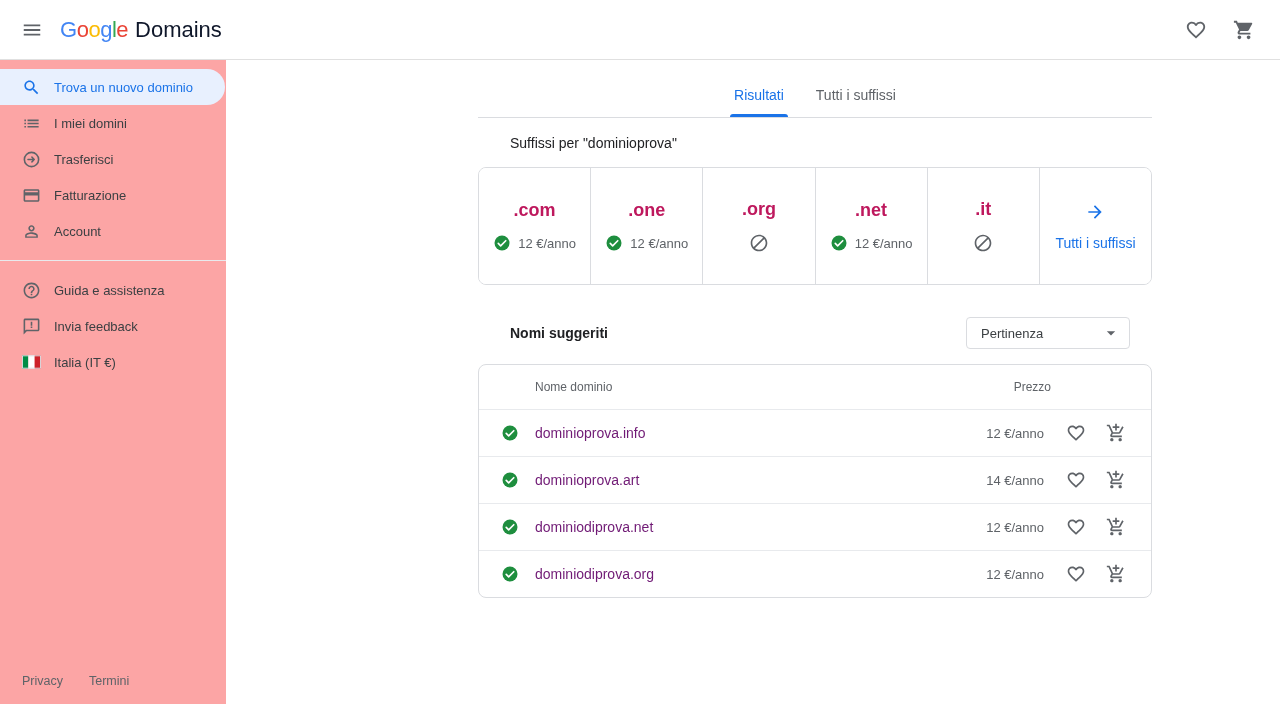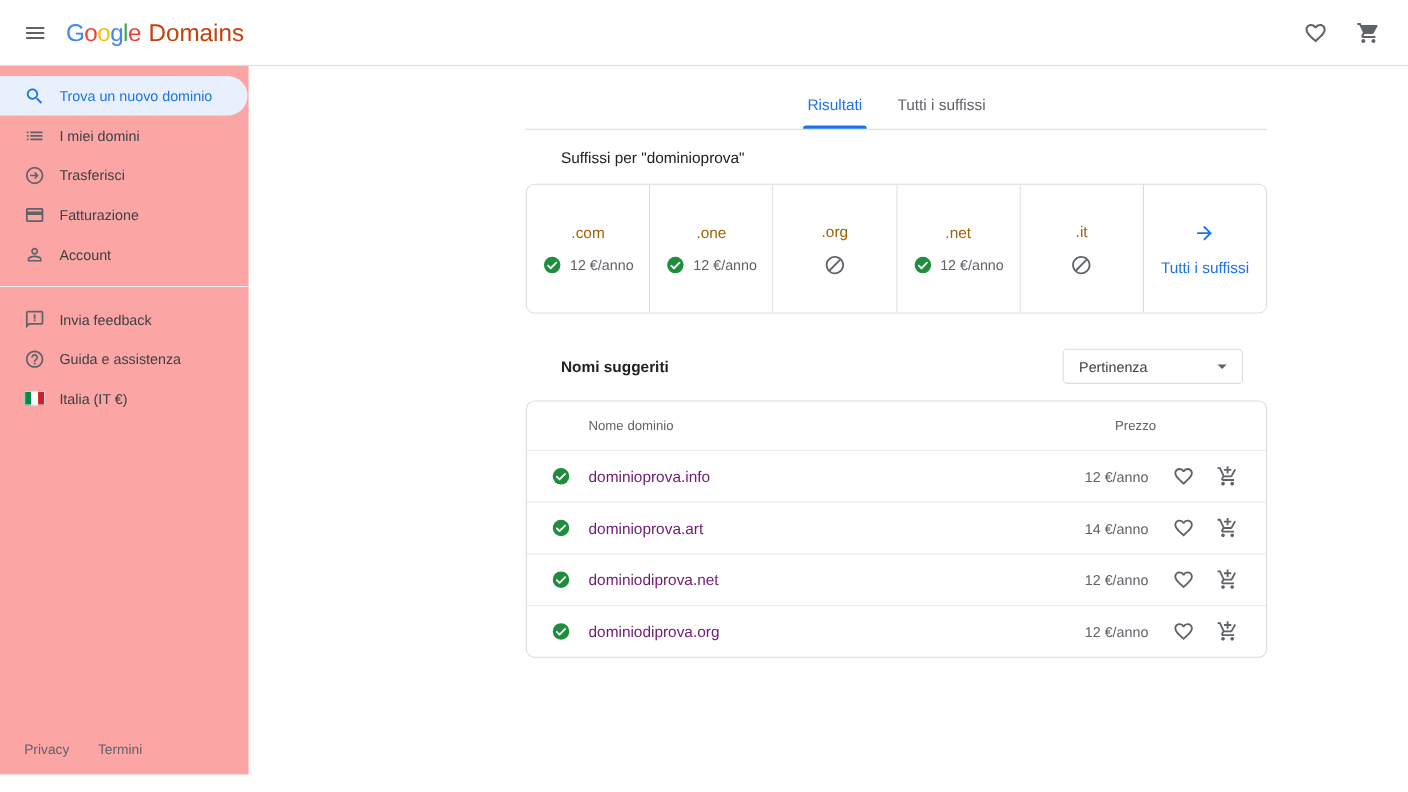--- a/index.html
+++ b/index.html
@@ -6,21 +6,21 @@
   html,body { width:1280px; height:720px; overflow:hidden; background:#fff; position:relative; }
   button { background:none; border:none; cursor:pointer; padding:0; font:inherit; }
 
   
   .topbar { position:absolute; top:0; left:0; right:0; height:60px; background:#fff;
             display:flex; align-items:center; padding:0 12px 0 12px; border-bottom:1px solid #e0e0e0; z-index:5; }
   .icon-btn { width:40px; height:40px; border-radius:50%; display:flex; align-items:center; justify-content:center; }
   .logo { display:flex; align-items:baseline; margin-left:8px; font-size:22px; cursor:pointer; }
   .logo .lg { letter-spacing:-.5px; }
   .c-blue{color:#4285f4} .c-red{color:#ea4335} .c-yellow{color:#fbbc05} .c-green{color:#34a853}
-  .logo .product { color:#c2410c; margin-left:7px; }
+  .logo .product { color:#0f172a; margin-left:7px; }
   .topbar-right { margin-left:auto; display:flex; align-items:center; gap:8px; padding-right:4px; }
 
   
   .sidebar { position:absolute; top:60px; left:0; bottom:16px; width:226px; background:#fca5a5; padding-top:9px; }
   .nav-item { width:225px; height:36px; display:flex; align-items:center; gap:13px; padding-left:22px;
               font-size:13px; color:#3c4043; border-radius:0 18px 18px 0; text-align:left; }
   .nav-item.active { background:#e8f0fe; color:#1a73e8; }
   .nav-divider { height:1px; background:#e8eaed; margin:11px 0; }
   .sidebar-footer { position:absolute; bottom:16px; left:22px; display:flex; gap:26px; font-size:12.5px; color:#5f6368; }
   .sidebar-footer span { cursor:pointer; }
@@ -38,21 +38,21 @@
   .tab.active { color:#1a73e8; }
   .tab.active::after { content:""; position:absolute; left:12px; right:12px; bottom:0; height:3px;
                        background:#1a73e8; border-radius:3px 3px 0 0; }
 
   .section-heading { margin:17px 0 0 32px; font-size:14px; color:#202124; }
 
   .suffix-box { margin-top:16px; height:118px; border:1px solid #dadce0; border-radius:8px; display:flex; overflow:hidden; }
   .suffix-col { flex:1; display:flex; flex-direction:column; align-items:center; justify-content:center; gap:13px;
                 border-right:1px solid #dadce0; cursor:pointer; background:#fff; }
   .suffix-col:last-child { border-right:none; }
-  .tld { font-size:14px; font-weight:normal; color:#a16207; }
+  .tld { font-size:18px; font-weight:bold; color:#be185d; }
   .price-line { display:flex; align-items:center; gap:7px; font-size:13px; color:#5f6368; }
   .more-link-label { font-size:14px; color:#1a73e8; }
 
   .suggest-head { margin-top:32px; display:flex; align-items:center; justify-content:space-between;
                   padding:0 22px 0 32px; }
   .suggest-title { font-size:14px; font-weight:bold; color:#202124; }
   .sort-select { width:164px; height:32px; border:1px solid #dadce0; border-radius:4px; background:#fff;
                  display:flex; align-items:center; justify-content:space-between; padding:0 8px 0 14px;
                  font-size:13px; color:#3c4043; }
 
@@ -128,30 +128,30 @@
     <svg width="19" height="19" viewBox="0 0 24 24" fill="#5f6368">
         <path d="M12 4C9.79 4 8 5.79 8 8s1.79 4 4 4 4-1.79 4-4-1.79-4-4-4zm0 2c1.1 0 2 .9 2 2s-.9 2-2 2-2-.9-2-2 .9-2 2-2zm0 7c-2.67 0-8 1.34-8 4v3h16v-3c0-2.66-5.33-4-8-4zm0 2c2.97 0 6.1 1.46 6.1 2.1v1.1H5.9V17c0-.64 3.13-2.1 6.1-2.1z"></path>
       </svg>
     <span>Account</span>
   </button>
 
   <div class="nav-divider"></div>
 
   <button class="nav-item">
     <svg width="19" height="19" viewBox="0 0 24 24" fill="#5f6368">
+        <path d="M11 18h2v-2h-2v2zm1-16C6.48 2 2 6.48 2 12s4.48 10 10 10 10-4.48 10-10S17.52 2 12 2zm0 18c-4.41 0-8-3.59-8-8s3.59-8 8-8 8 3.59 8 8-3.59 8-8 8zm0-14c-2.21 0-4 1.79-4 4h2c0-1.1.9-2 2-2s2 .9 2 2c0 2-3 1.75-3 5h2c0-2.25 3-2.5 3-5 0-2.21-1.79-4-4-4z"></path>
+      </svg>
+    <span>Guida e assistenza</span>
+  </button>
+  <button class="nav-item">
+    <svg width="19" height="19" viewBox="0 0 24 24" fill="#5f6368">
         <path d="M20 2H4c-1.1 0-2 .9-2 2v18l4-4h14c1.1 0 2-.9 2-2V4c0-1.1-.9-2-2-2zm0 14H5.17L4 17.17V4h16v12z"></path>
         <path d="M11 6h2v5h-2zm0 6h2v2h-2z"></path>
       </svg>
     <span>Invia feedback</span>
-  </button>
-  <button class="nav-item">
-    <svg width="19" height="19" viewBox="0 0 24 24" fill="#5f6368">
-        <path d="M11 18h2v-2h-2v2zm1-16C6.48 2 2 6.48 2 12s4.48 10 10 10 10-4.48 10-10S17.52 2 12 2zm0 18c-4.41 0-8-3.59-8-8s3.59-8 8-8 8 3.59 8 8-3.59 8-8 8zm0-14c-2.21 0-4 1.79-4 4h2c0-1.1.9-2 2-2s2 .9 2 2c0 2-3 1.75-3 5h2c0-2.25 3-2.5 3-5 0-2.21-1.79-4-4-4z"></path>
-      </svg>
-    <span>Guida e assistenza</span>
   </button>
   <button class="nav-item">
     <svg width="19" height="14" viewBox="0 0 20 14">
         <rect x="0" y="0" width="6.67" height="14" fill="#008C45"></rect>
         <rect x="6.67" y="0" width="6.66" height="14" fill="#ffffff"></rect>
         <rect x="13.33" y="0" width="6.67" height="14" fill="#CD212A"></rect>
         <rect x="0.5" y="0.5" width="19" height="13" fill="none" stroke="#dadce0"></rect>
       </svg>
     <span>Italia (IT €)</span>
   </button>

